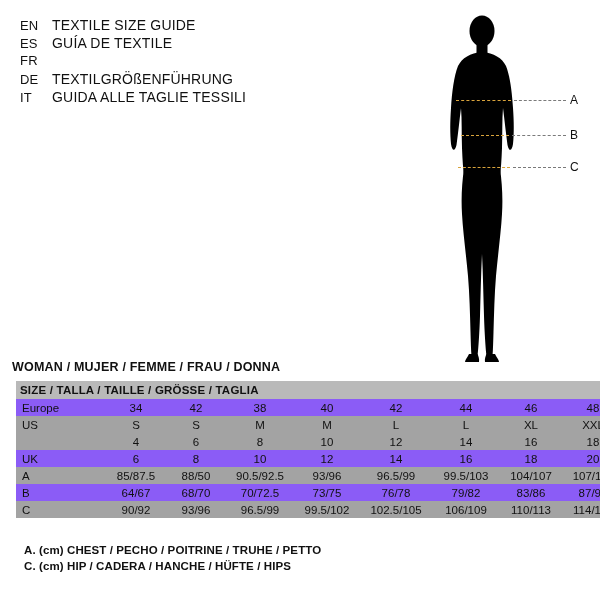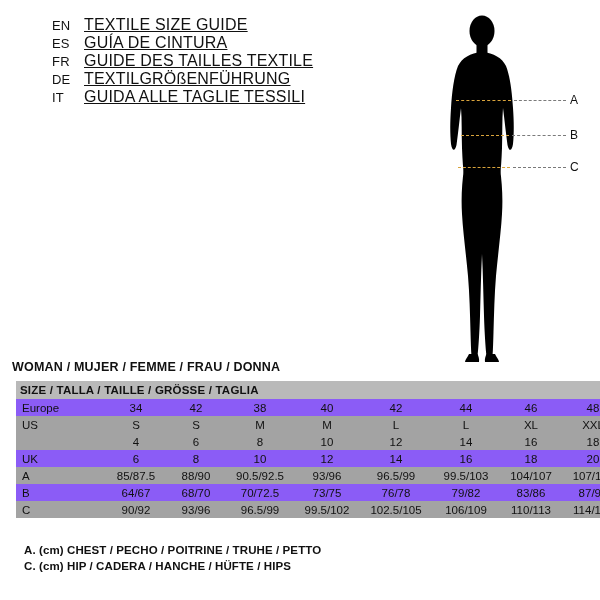--- a/index.html
+++ b/index.html
@@ -33,26 +33,24 @@
     align-items: baseline;
     height: 18px;
     line-height: 18px;
     font-size: 13px;
     letter-spacing: 0.2px;
   }
   .lang-code {
     width: 32px;
     flex: 0 0 32px;
     font-size: 13px;
-    margin-left: 32px;
   }
   .lang-text {
-    font-size: 16px;
+    font-size: 14px;
     white-space: nowrap;
-    text-decoration: underline;
   }
 
   
   .figure-wrap {
     position: absolute;
     top: 8px;
     left: 420px;
     width: 170px;
     height: 360px;
   }
@@ -143,25 +141,24 @@
 
 <div class="page">
 
   <div class="lang-block">
     <div class="lang-row">
       <span class="lang-code">EN</span>
       <span class="lang-text">TEXTILE SIZE GUIDE</span>
     </div>
     <div class="lang-row">
       <span class="lang-code">ES</span>
-      <span class="lang-text">GUÍA DE CINTURA</span>
+      <span class="lang-text">GUÍA DE TEXTILE</span>
     </div>
     <div class="lang-row">
       <span class="lang-code">FR</span>
-      <span class="lang-text">GUIDE DES TAILLES TEXTILE</span>
     </div>
     <div class="lang-row">
       <span class="lang-code">DE</span>
       <span class="lang-text">TEXTILGRÖßENFÜHRUNG</span>
     </div>
     <div class="lang-row">
       <span class="lang-code">IT</span>
       <span class="lang-text">GUIDA ALLE TAGLIE TESSILI</span>
     </div>
   </div>
@@ -292,21 +289,21 @@
           <td>12</td>
           <td>14</td>
           <td>16</td>
           <td>18</td>
           <td>20</td>
         </tr>
 
         <tr class="shade">
           <td class="rowlabel">A</td>
           <td>85/87.5</td>
-          <td>88/90</td>
+          <td>88/50</td>
           <td>90.5/92.5</td>
           <td>93/96</td>
           <td>96.5/99</td>
           <td>99.5/103</td>
           <td>104/107</td>
           <td>107/110</td>
         </tr>
 
         <tr class="plain">
           <td class="rowlabel">B</td>

